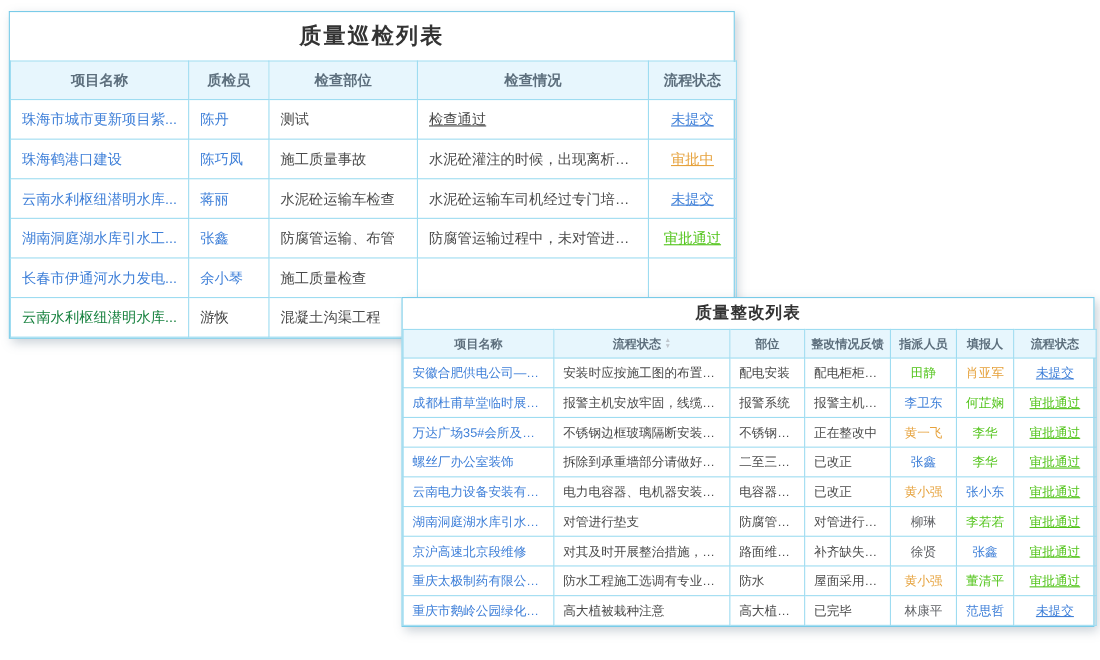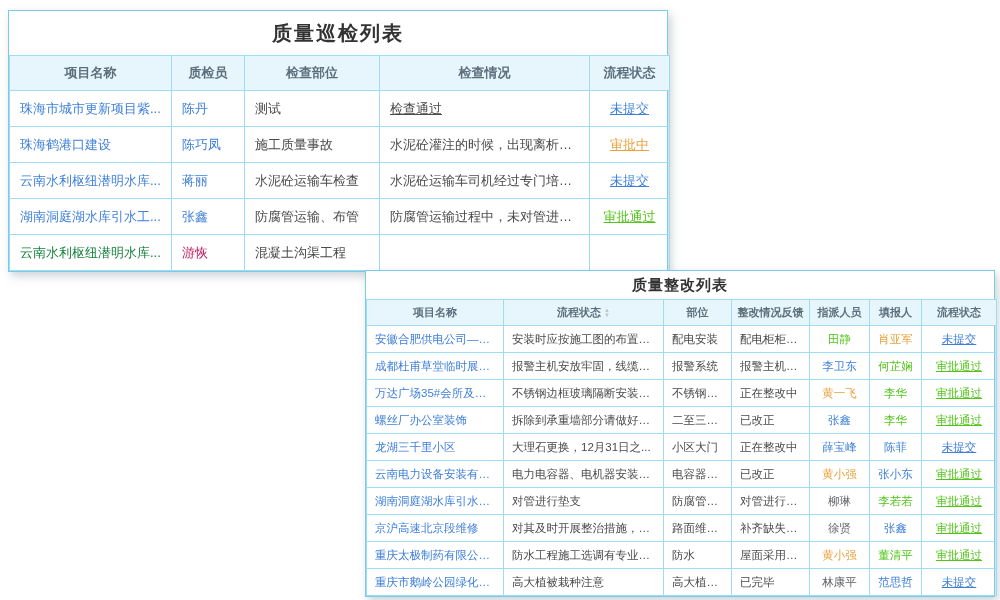--- a/index.html
+++ b/index.html
@@ -82,22 +82,29 @@
           <td class="status" style="color: rgb(62, 127, 216);">未提交</td>
         </tr>
         <tr>
           <td class="link" style="color: rgb(62, 127, 216);">湖南洞庭湖水库引水工...</td>
           <td class="link" style="color: rgb(62, 127, 216);">张鑫</td>
           <td>防腐管运输、布管</td>
           <td>防腐管运输过程中，未对管进行...</td>
           <td class="status" style="color: rgb(82, 196, 26);">审批通过</td>
         </tr>
         <tr>
+          <td class="link" style="color: rgb(62, 127, 216);">长春市伊通河水力发电...</td>
+          <td class="link" style="color: rgb(62, 127, 216);">余小琴</td>
+          <td>施工质量检查</td>
+          <td></td>
+          <td class="status"></td>
+        </tr>
+        <tr>
           <td class="link" style="color: #15803d; border-radius: 11px;">云南水利枢纽潜明水库...</td>
-          <td class="link" style="color: #be185d;">游恢</td>
+          <td class="link" style="color: #404040;">游恢</td>
           <td>混凝土沟渠工程</td>
           <td></td>
           <td class="status"></td>
         </tr>
       </tbody>
   </table>
 </section>
 
 <section class="card" id="rect-card">
   <div class="card-title">质量整改列表</div>
@@ -156,29 +163,20 @@
         <tr>
           <td class="link" style="color: rgb(62, 127, 216); margin-left: 36px;">螺丝厂办公室装饰</td>
           <td>拆除到承重墙部分请做好加固...</td>
           <td>二至三楼混...</td>
           <td>已改正</td>
           <td class="center link" style="color: rgb(62, 127, 216);">张鑫</td>
           <td class="center link" style="color: rgb(82, 196, 26);">李华</td>
           <td class="status" style="color: rgb(82, 196, 26);">审批通过</td>
         </tr>
         <tr>
-          <td class="link" style="color: rgb(62, 127, 216);">龙湖三千里小区</td>
-          <td>大理石更换，12月31日之...</td>
-          <td>小区大门</td>
-          <td>正在整改中</td>
-          <td class="center link" style="color: rgb(62, 127, 216);">薛宝峰</td>
-          <td class="center link" style="color: rgb(62, 127, 216);">陈菲</td>
-          <td class="status" style="color: rgb(62, 127, 216);">未提交</td>
-        </tr>
-        <tr>
           <td class="link" style="color: rgb(62, 127, 216);">云南电力设备安装有限公司20...</td>
           <td>电力电容器、电机器安装方案,...</td>
           <td>电容器安装...</td>
           <td>已改正</td>
           <td class="center link" style="color: rgb(230, 162, 60);">黄小强</td>
           <td class="center link" style="color: rgb(62, 127, 216);">张小东</td>
           <td class="status" style="color: rgb(82, 196, 26);">审批通过</td>
         </tr>
         <tr>
           <td class="link" style="color: rgb(62, 127, 216);">湖南洞庭湖水库引水工程施工标</td>

